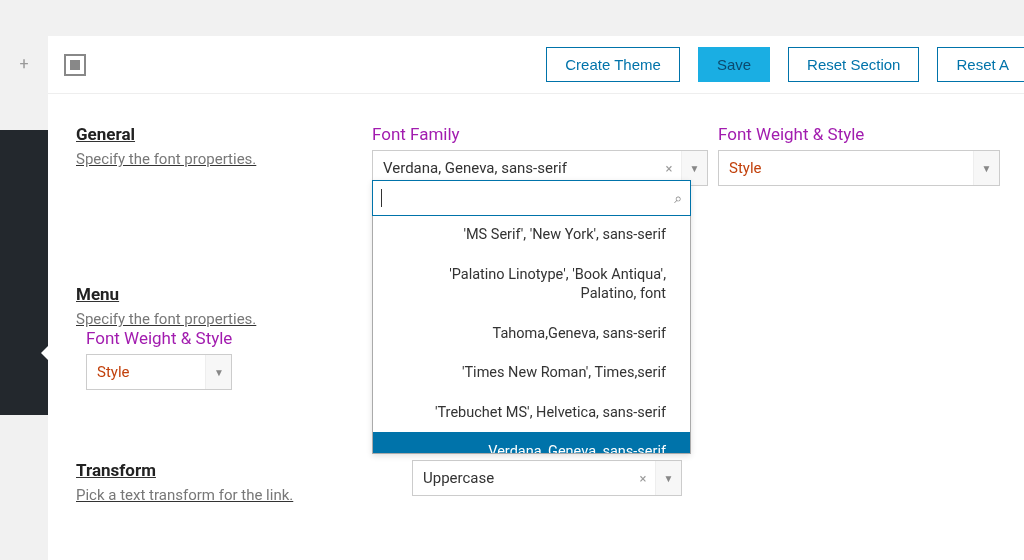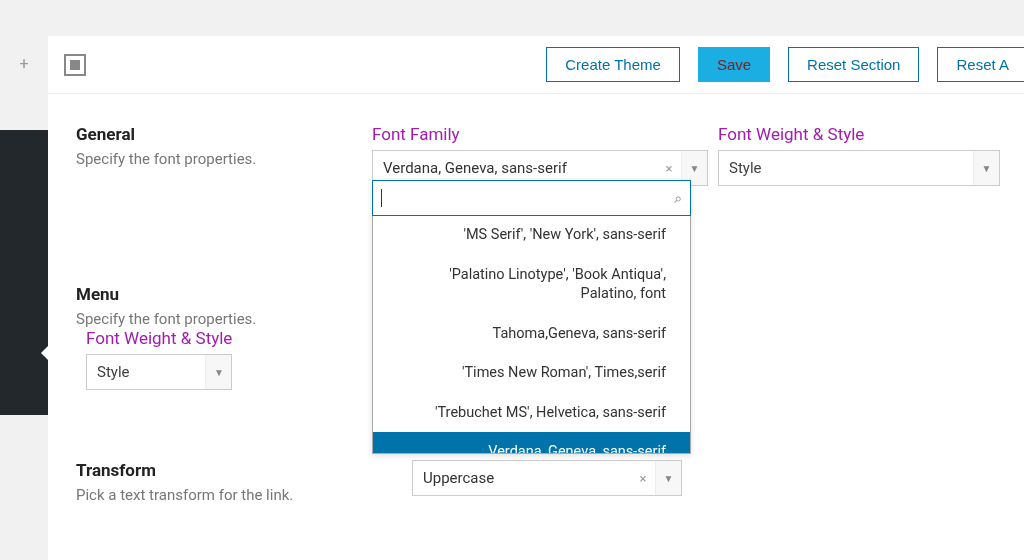--- a/index.html
+++ b/index.html
@@ -5,31 +5,31 @@
   * { box-sizing: border-box; margin: 0; padding: 0; }
   body { font-family: -apple-system, BlinkMacSystemFont, "Segoe UI", Roboto, "Helvetica Neue", Arial, sans-serif; background: #f1f1f1; width: 1024px; height: 560px; overflow: hidden; position: relative; color: #333; }
   .sidebar { position: absolute; left: 0; top: 130px; width: 48px; height: 285px; background: #23282d; }
   .sidebar-arrow { position: absolute; right: -1px; top: 215px; width: 0; height: 0; border-top: 8px solid transparent; border-bottom: 8px solid transparent; border-right: 8px solid #fff; }
   .plus-btn { position: absolute; left: 14px; top: 54px; width: 20px; height: 20px; color: #999; font-size: 16px; text-align: center; line-height: 20px; cursor: pointer; }
   .topbar { position: absolute; left: 48px; top: 36px; right: 0; height: 58px; background: #fff; border-bottom: 1px solid #eee; display: flex; align-items: center; padding: 0 16px; }
   .grid-icon { width: 22px; height: 22px; border: 2px solid #888; position: relative; display: flex; align-items: center; justify-content: center; }
   .grid-icon-inner { width: 10px; height: 10px; background: #888; }
   .topbar-spacer { flex: 1; }
   .btn { border: 1px solid #0073aa; color: #0073aa; background: #fff; padding: 8px 18px; font-size: 15px; margin-left: 18px; cursor: pointer; border-radius: 0; }
-  .btn-primary { background: #1aaee3; border-color: #1aaee3; color: #7f1d1d; }
+  .btn-primary { background: #1aaee3; border-color: #1aaee3; color: #0c4a6e; }
   .content { position: absolute; left: 48px; top: 94px; right: 0; bottom: 0; background: #fff; padding: 30px 24px 10px 28px; }
   .row { display: flex; align-items: flex-start; margin-bottom: 54px; }
-  .row-left { width: 296px; flex-shrink: 0; }
+  .row-left { width: 296px; flex-shrink: 0; text-decoration: underline; }
   .row-left h3 { font-size: 17px; font-weight: 700; color: #222; margin-bottom: 6px; }
   .row-left p { font-size: 15px; color: #777; }
   .row-mid { width: 336px; flex-shrink: 0; position: relative; }
   .row-right { flex: 1; padding-left: 10px; }
   .field-label { font-size: 17px; color: #a21caf; margin-bottom: 6px; display: block; }
   .select-wrap { position: relative; border: 1px solid #ccc; background: #fff; height: 36px; display: flex; align-items: center; }
-  .select-value { flex: 1; padding: 0 10px; font-size: 15px; color: #404040; }
+  .select-value { flex: 1; padding: 0 10px; font-size: 15px; color: #c2410c; }
   .select-value.dark { color: #333; }
   .select-clear { width: 24px; text-align: center; color: #999; font-size: 13px; cursor: pointer; }
   .select-arrow { width: 26px; height: 100%; border-left: 1px solid #eee; background: #f7f7f7; display: flex; align-items: center; justify-content: center; color: #888; font-size: 10px; cursor: pointer; }
   .dropdown { position: absolute; top: 56px; left: 0; width: 319px; background: #fff; border: 1px solid #aaa; z-index: 10; box-shadow: 0 2px 6px rgba(0,0,0,0.12); }
   .dd-search { border: 1px solid #0073aa; margin: -1px; display: flex; align-items: center; height: 36px; padding: 0 8px; }
   .dd-search input { flex: 1; border: none; outline: none; font-size: 15px; padding: 4px; }
   .dd-search-icon { color: #888; font-size: 14px; }
   .dd-list { max-height: 238px; overflow-y: auto; position: relative; }
   .dd-item { padding: 10px 24px; font-size: 14.5px; color: #333; cursor: pointer; line-height: 1.35; text-align: right; }
   .dd-item.selected { background: #0073aa; color: #fff; }

